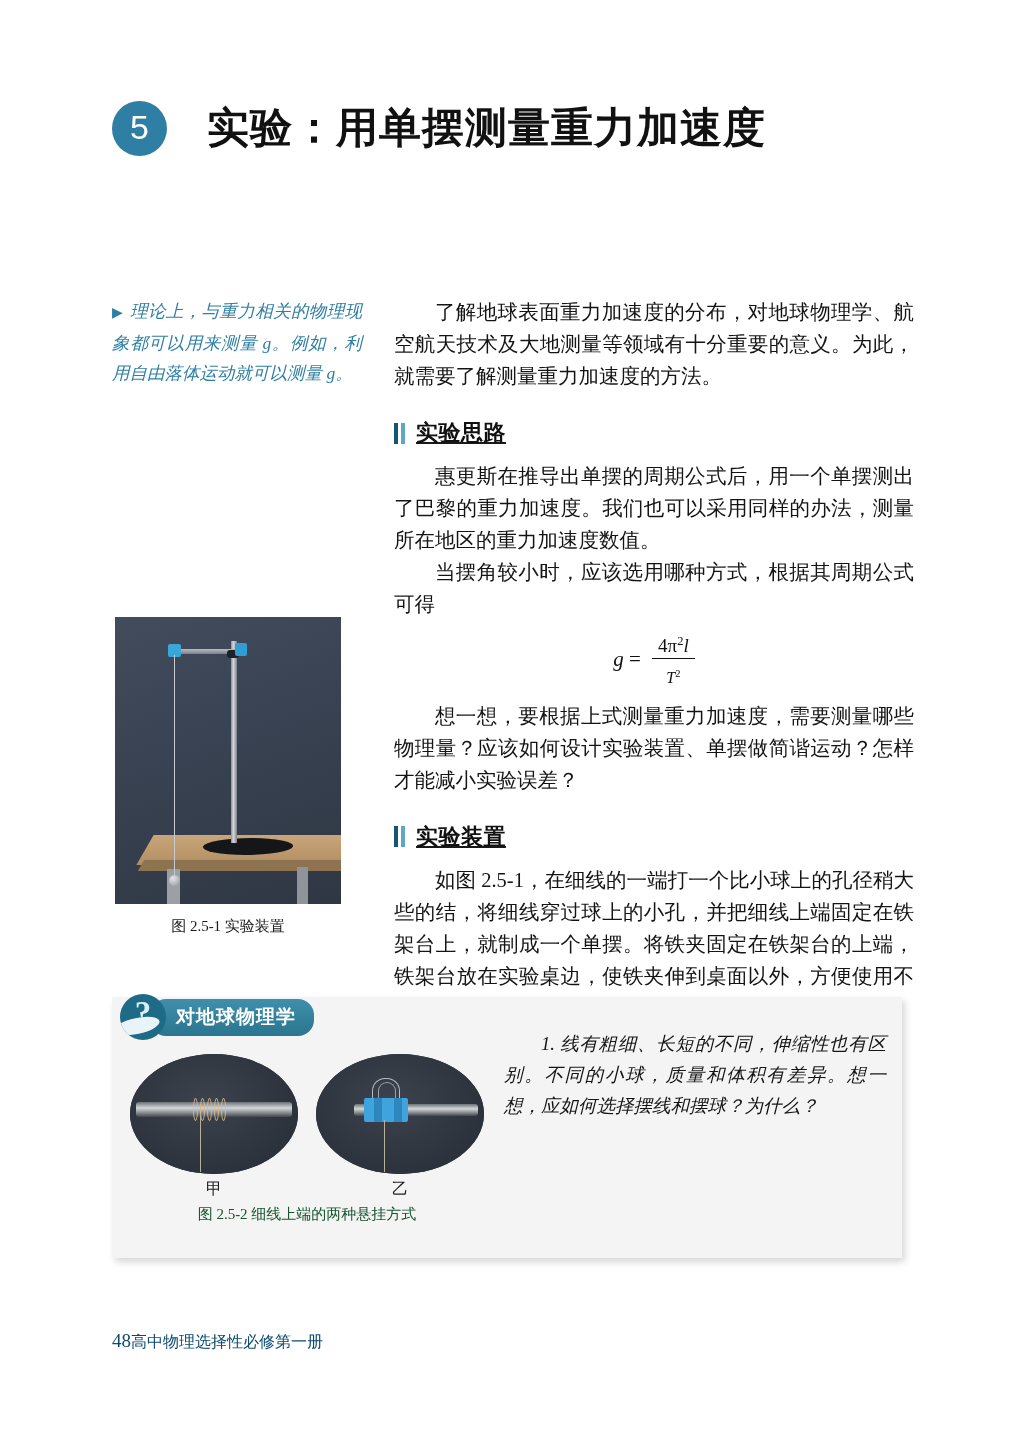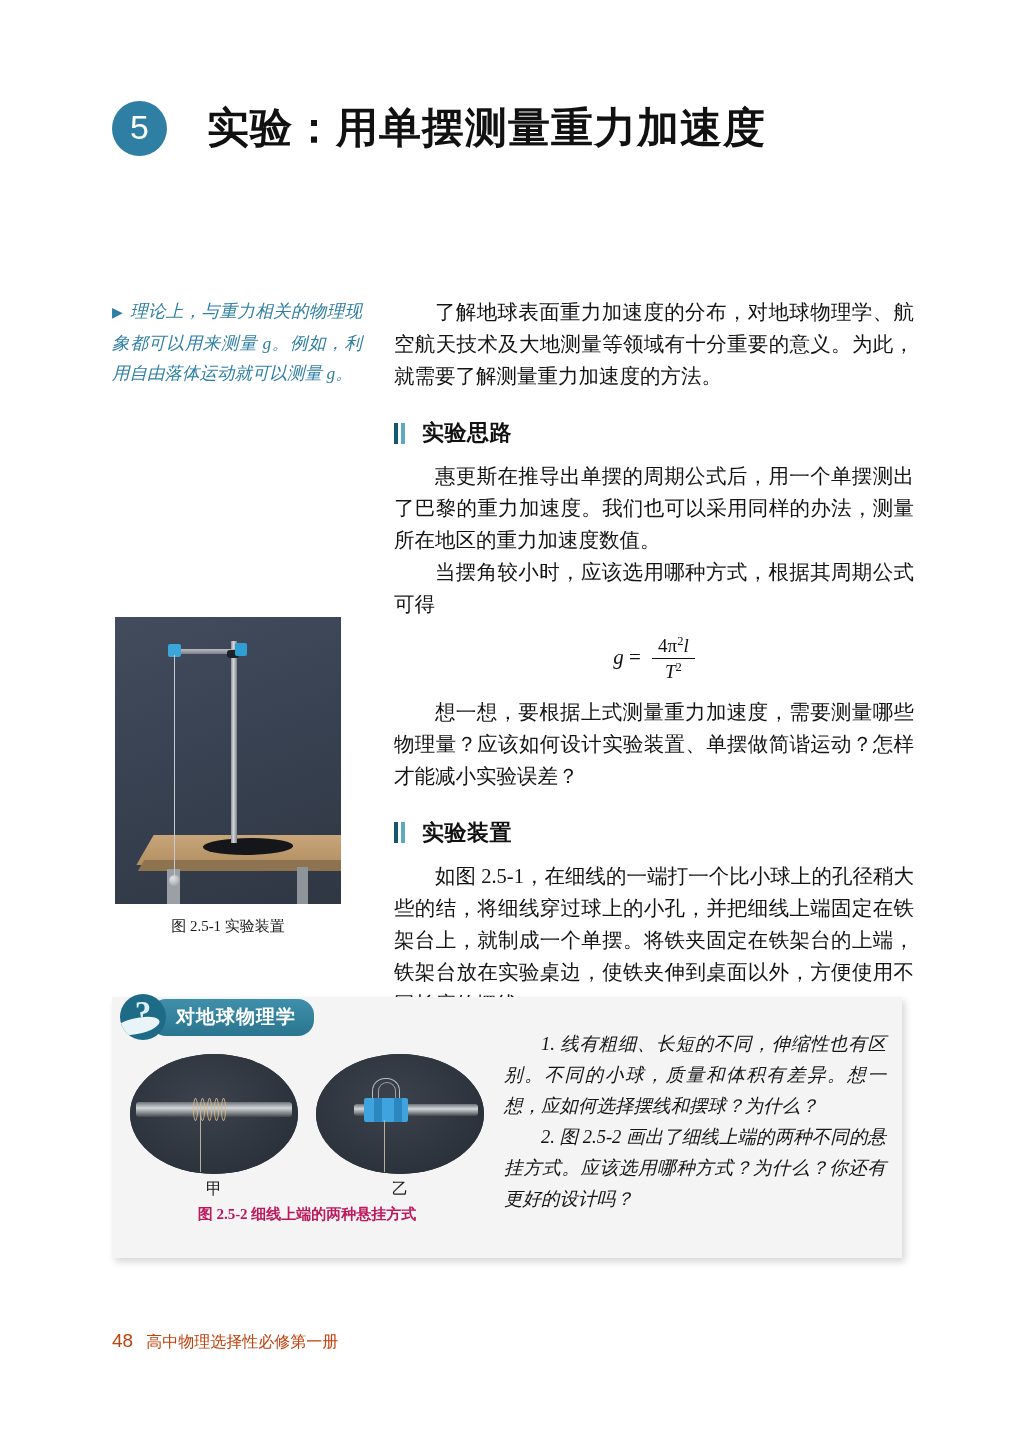--- a/index.html
+++ b/index.html
@@ -213,22 +213,23 @@
     text-align: justify;
     text-justify: inter-ideograph;
     margin: 0;
     color: #141414;
   }
   .para.indent { text-indent: 2em; }
 
   .sec-head {
     display: flex;
     align-items: center;
-    gap: 17px;
+    gap: 11px;
     margin: 26px 0 12px 0;
+    text-decoration: underline;
   }
   .sec-bars {
     display: inline-flex;
     gap: 3px;
   }
   .sec-bars i {
     display: block;
     width: 4px;
     height: 21px;
   }
@@ -258,21 +259,22 @@
     text-align: center;
     margin-left: 6px;
   }
   .frac .num {
     padding: 0 6px 1px 6px;
     border-bottom: 1.2px solid #111;
     font-size: 19px;
   }
   .frac .den {
     padding: 1px 6px 0 6px;
-    font-size: 19px;
+    font-size: 16px;
+    margin-top: 8px;
   }
   .frac sup { font-size: 0.66em; font-style: normal; }
   .upr { font-style: normal; }
 
   
   .discuss-box {
     position: absolute;
     left: 112px;
     top: 997px;
     width: 790px;
@@ -424,22 +426,21 @@
   .cl2 { left: 204px; top: 182px; }
 
   .fig-caption-2 {
     position: absolute;
     left: 18px;
     top: 208px;
     width: 354px;
     text-align: center;
     font-size: 15px;
     font-family: "Liberation Serif", serif;
-    color: #be185d;
-    font-weight: bold;
+    color: #14532d;
   }
 
   .discuss-text {
     position: absolute;
     left: 392px;
     top: 32px;
     width: 382px;
     font-family: "Liberation Serif", serif;
     font-style: italic;
     font-size: 18.5px;
@@ -449,24 +450,24 @@
   }
   .discuss-text p { margin: 0; text-indent: 2em; }
 
   
   .footer {
     position: absolute;
     left: 112px;
     top: 1330px;
     display: flex;
     align-items: baseline;
-    gap: 13px;
-    font-family: Liberation Sans, sans-serif;
+    gap: 0;
+    font-family: Liberation Serif, serif;
     font-size: 16px;
-    color: #c2410c;
+    color: #0c4a6e;
   }
   .footer .pg { font-size: 19px; }
 </style>
 </head>
 <body>
 
 <div class="title-row">
   <div class="chapter-badge">5</div>
   <div class="title-text">实验：用单摆测量重力加速度</div>
 </div>
@@ -563,20 +564,19 @@
     <div class="cp-thread" style="left:68px;top:66px;height:52px"></div>
   </div>
 
   <div class="cp-label cl1">甲</div>
   <div class="cp-label cl2">乙</div>
 
   <div class="fig-caption-2">图 2.5-2   细线上端的两种悬挂方式</div>
 
   <div class="discuss-text">
     <p>1. 线有粗细、长短的不同，伸缩性也有区别。不同的小球，质量和体积有差异。想一想，应如何选择摆线和摆球？为什么？</p>
-    <p>2. 图 2.5-2 画出了细线上端的两种不同的悬挂方式。应该选用哪种方式？为什么？你还有更好的设计吗？</p>
   </div>
 </div>
 
 <div class="footer">
   <span class="pg">48</span>
   <span>高中物理选择性必修第一册</span>
 </div>
 
 </body></html>

